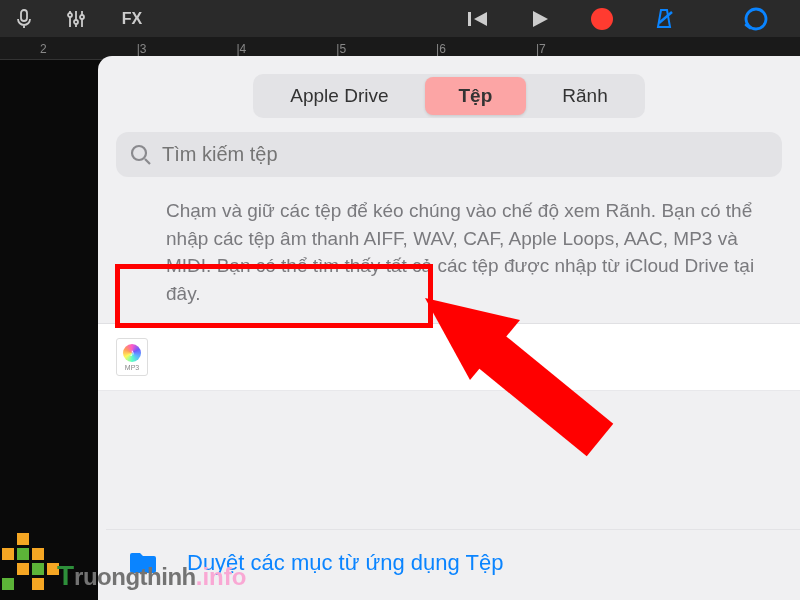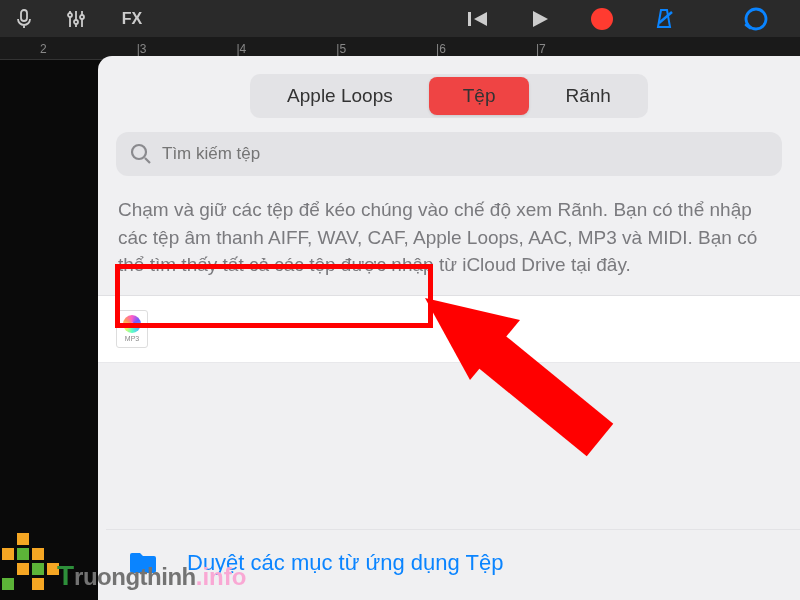--- a/index.html
+++ b/index.html
@@ -106,53 +106,54 @@
       gap: 2px;
     }
     .segment {
       padding: 8px 34px;
       font-size: 19px;
       color: #333;
       border-radius: 8px;
       cursor: pointer;
     }
     .segment.active {
-      background: #ef4444;
-      font-weight: 400;
+      background: #fca5a5;
+      font-weight: 700;
       box-shadow: 0 1px 3px rgba(0,0,0,0.12);
     }
     
     
     .search-wrap {
       padding: 0 18px 10px;
     }
     .search {
       display: flex;
       align-items: center;
       background: #e3e3e6;
       border-radius: 12px;
       padding: 11px 14px;
       gap: 10px;
     }
     .search svg { color: #8a8a8e; flex-shrink: 0; }
     .search-input {
       border: none;
       background: transparent;
-      font-size: 17px;
+      font-size: 20px;
       color: #737373;
       outline: none;
       flex: 1;
     }
     
     
     .help-text {
       padding: 10px 20px 16px;
       font-size: 19px;
       line-height: 1.45;
       color: #7a7a7e;
+      margin-left: 48px;
     }
     
     
     .file-list {
       background: #fff;
       border-top: 1px solid #e0e0e3;
     }
     .file-row {
       display: flex;
       align-items: center;
@@ -317,21 +318,21 @@
   <span>|5</span>
   <span>|6</span>
   <span>|7</span>
 </div>
 
 <div class="track-area"></div>
 
 <div class="popover">
   <div class="segmented-wrap">
     <div class="segmented">
-      <div class="segment">Apple Loops</div>
+      <div class="segment">Apple Drive</div>
       <div class="segment active">Tệp</div>
       <div class="segment">Rãnh</div>
     </div>
   </div>
 
   <div class="search-wrap">
     <div class="search">
       <svg width="22" height="22" viewBox="0 0 22 22" fill="none" stroke="currentColor" stroke-width="2.2">
           <circle cx="9" cy="9" r="7"></circle>
           <path d="M15 15 L20 20"></path>

